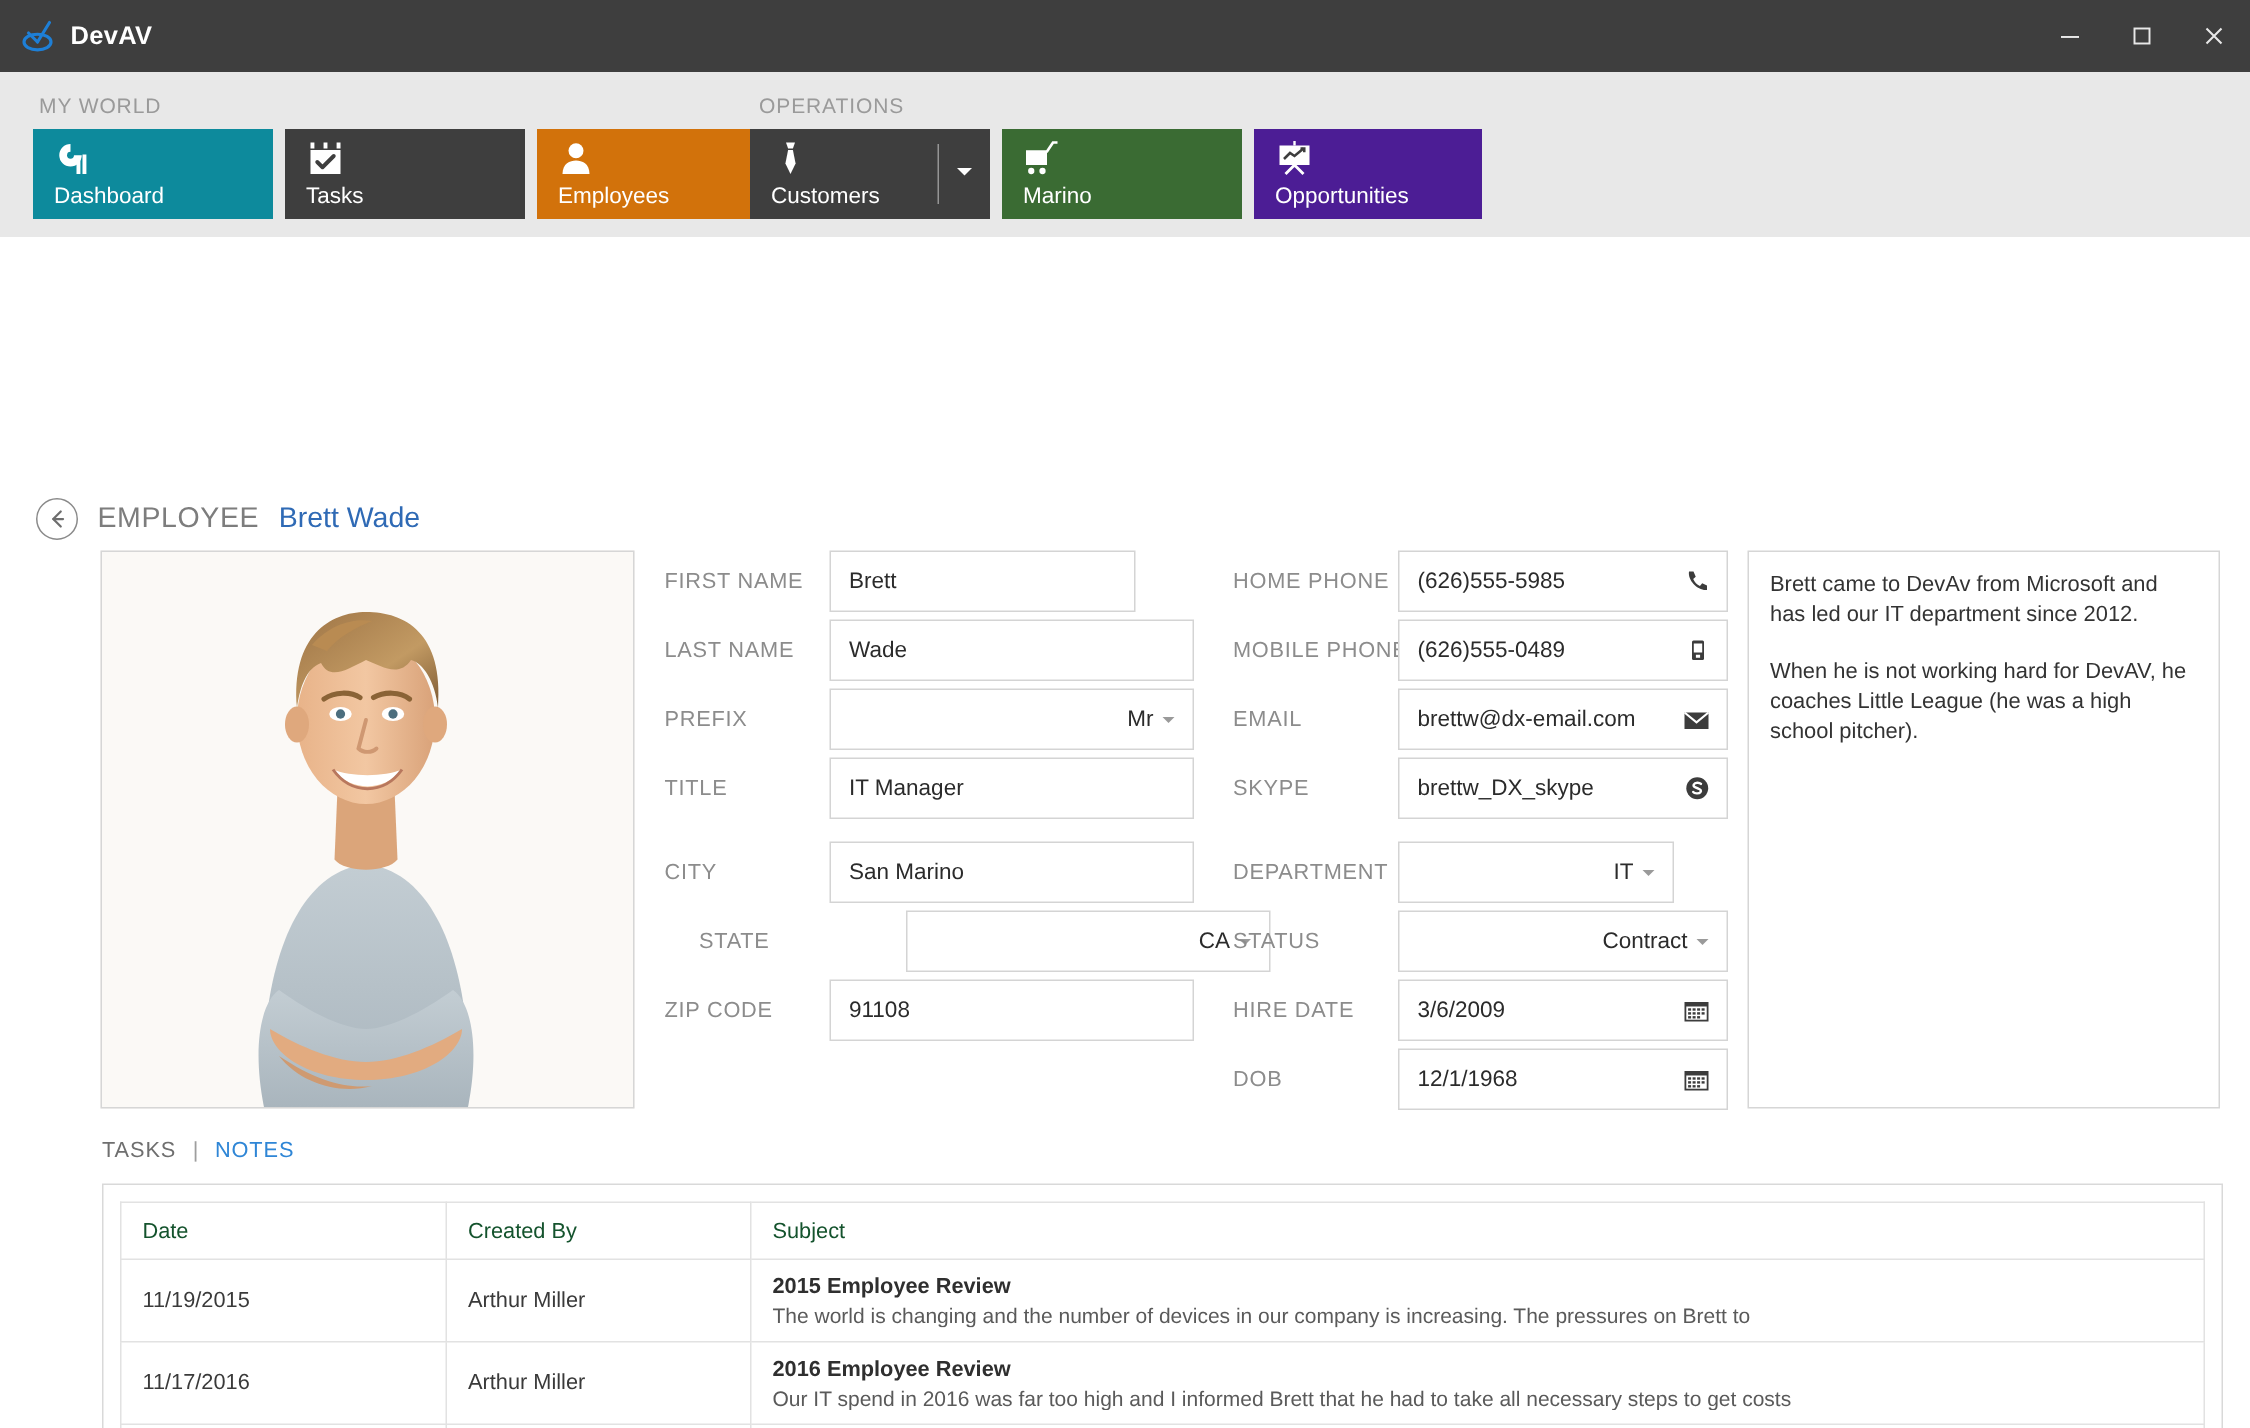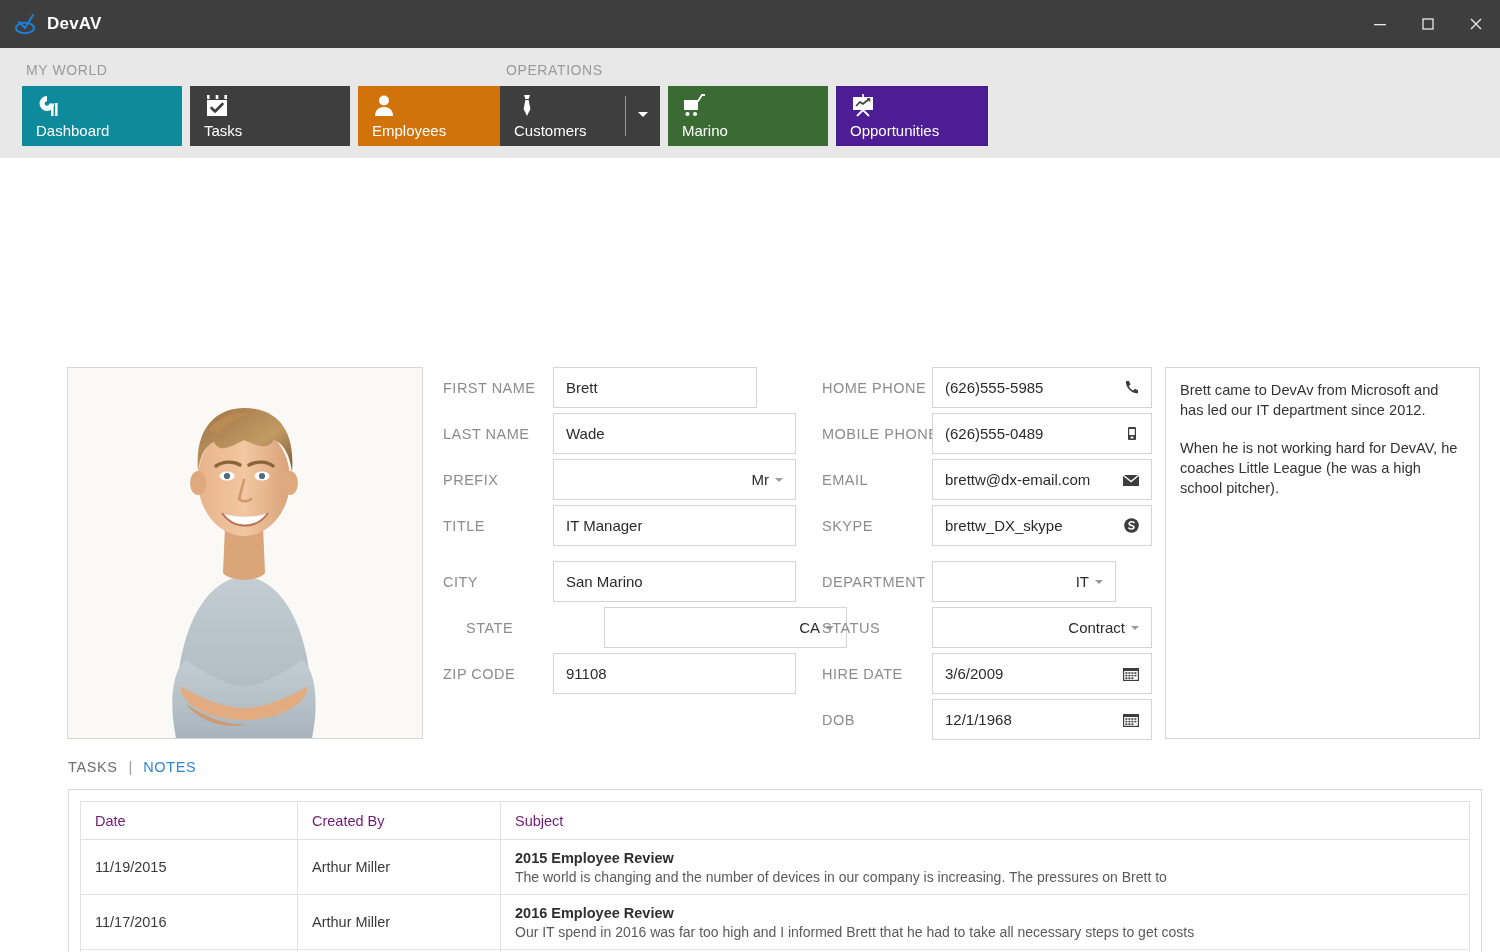--- a/index.html
+++ b/index.html
@@ -99,21 +99,21 @@
 
   .gridwrap {
     position: absolute; left: 68px; top: 631px; width: 1414px; height: 225px;
     border: 1px solid #d9d9d9; background: #ffffff; padding: 11px;
   }
   table.grid { width: 100%; border-collapse: collapse; table-layout: fixed; }
   table.grid th, table.grid td {
     border: 1px solid #e2e2e2; text-align: left; vertical-align: middle;
   }
   table.grid th {
-    font-weight: normal; font-size: 14.5px; color: #701a75; height: 38px; padding: 0 14px;
+    font-weight: normal; font-size: 14.5px; color: #14532d; height: 38px; padding: 0 14px;
   }
   table.grid td { height: 55px; padding: 6px 14px; }
   td.cdate, td.cauthor { font-size: 14.5px; color: #3a3a3a; }
   .subj-title { font-size: 14.5px; font-weight: bold; color: #2f2f2f; }
   .subj-body { font-size: 14px; color: #5a5a5a; margin-top: 3px;
     white-space: nowrap; overflow: hidden; text-overflow: clip; }
 
   
   .ph-bg { position: absolute; inset: 0; background: #fbf9f6; }
 </style>
@@ -229,20 +229,30 @@
           <path d="M13 17 L7 23 M13 17 L19 23" stroke="#fff" stroke-width="1.9"></path>
         </svg>
       </span>
       <span class="tlabel">Opportunities</span>
     </div>
   </div>
 </div>
 
 <div class="content">
 
+  <div class="crumb">
+    <div class="backbtn">
+      <svg width="16" height="16" viewBox="0 0 16 16">
+        <path d="M10.5 3 L5.5 8 L10.5 13" stroke="#6e6e6e" stroke-width="1.5" fill="none" stroke-linecap="round" stroke-linejoin="round"></path>
+        <path d="M5.6 8 L12 8" stroke="#6e6e6e" stroke-width="1.5" fill="none" stroke-linecap="round"></path>
+      </svg>
+    </div>
+    <span class="crumb-kind">EMPLOYEE</span>
+    <span class="crumb-name">Brett Wade</span>
+  </div>
 
   <div class="photo">
     <div class="ph-bg"></div>
     <svg width="354" height="370" viewBox="0 0 354 370" style="position:absolute;inset:0">
       <defs>
         <linearGradient id="skin" x1="0" y1="0" x2="1" y2="0">
           <stop offset="0%" stop-color="#e8b389"></stop>
             <stop offset="50%" stop-color="#f2c7a2"></stop>
             <stop offset="100%" stop-color="#d9a279"></stop>
         </linearGradient>

